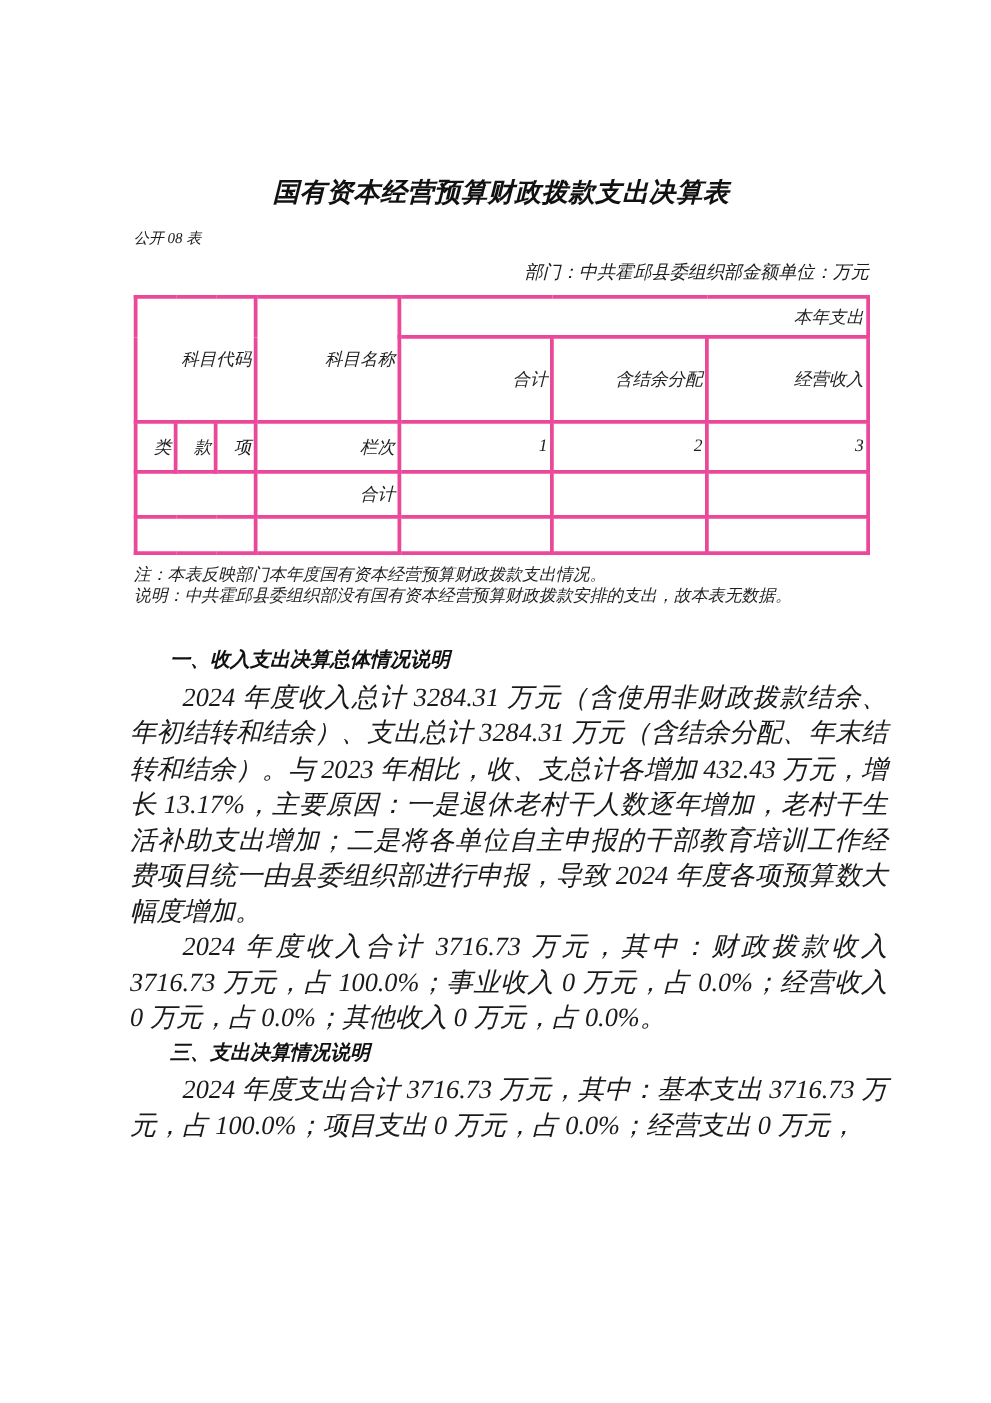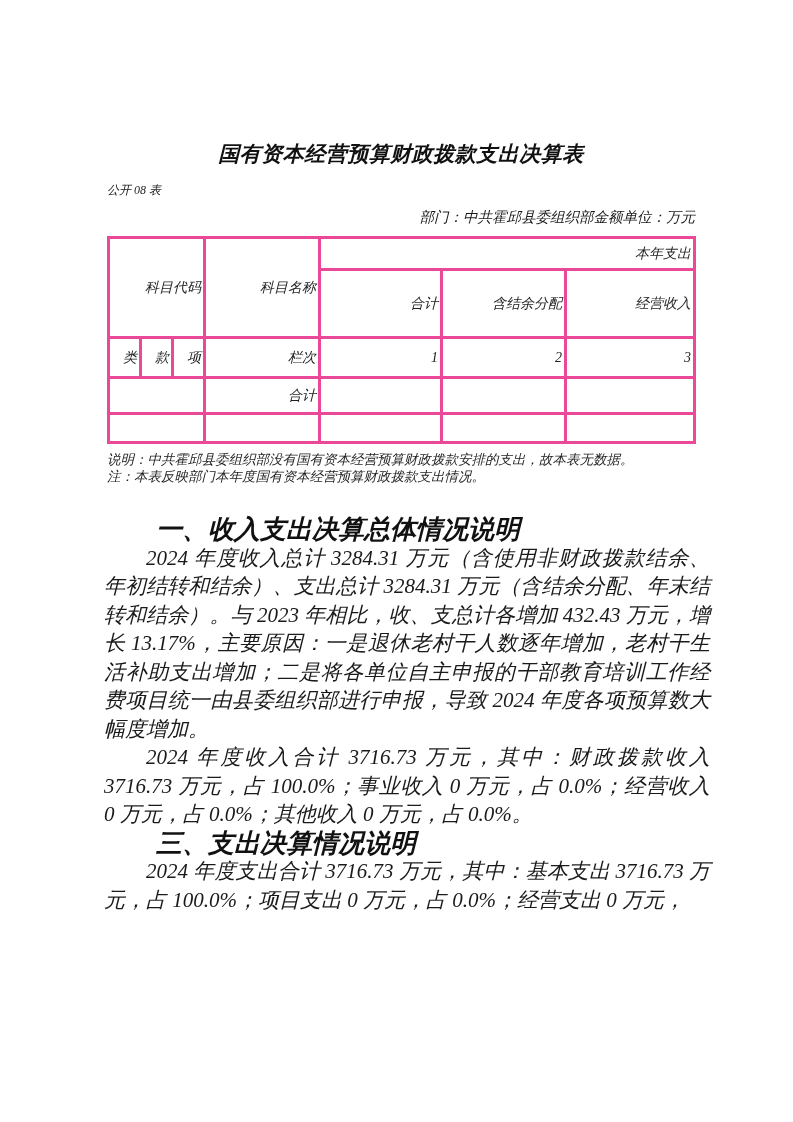--- a/index.html
+++ b/index.html
@@ -84,21 +84,21 @@
   .section3 .heading {
     font-family: "Liberation Sans", "DejaVu Sans", sans-serif;
     font-weight: bold;
     font-size: 21.5px;
     text-indent: 2em;
     color: #111;
   }
   .section3 .sub-title {
     font-family: "Liberation Sans", "DejaVu Sans", sans-serif;
     font-weight: bold;
-    font-size: 26px;
+    font-size: 16px;
     text-indent: 2em;
     color: #111;
   }
   .section3 .para {
     font-size: 21px;
     text-indent: 2em;
     color: #1a1a1a;
   }
 </style>
 </head>
@@ -157,22 +157,22 @@
           <td colspan="3"></td>
           <td></td>
           <td></td>
           <td></td>
           <td></td>
         </tr>
       </tbody>
     </table>
 
     <div class="notes">
+      <div>注：本表反映部门本年度国有资本经营预算财政拨款支出情况。</div>
       <div>说明：中共霍邱县委组织部没有国有资本经营预算财政拨款安排的支出，故本表无数据。</div>
-      <div>注：本表反映部门本年度国有资本经营预算财政拨款支出情况。</div>
     </div>
 
     <div class="section3">
 
       <div class="sub-title">一、收入支出决算总体情况说明</div>
       <p class="para">2024 年度收入总计 3284.31 万元（含使用非财政拨款结余、年初结转和结余）、支出总计 3284.31 万元（含结余分配、年末结转和结余）。与 2023 年相比，收、支总计各增加 432.43 万元，增长 13.17%，主要原因：一是退休老村干人数逐年增加，老村干生活补助支出增加；二是将各单位自主申报的干部教育培训工作经费项目统一由县委组织部进行申报，导致 2024 年度各项预算数大幅度增加。</p>
 
       <p class="para">2024 年度收入合计 3716.73 万元，其中：财政拨款收入 3716.73 万元，占 100.0%；事业收入 0 万元，占 0.0%；经营收入 0 万元，占 0.0%；其他收入 0 万元，占 0.0%。</p>
 
       <div class="sub-title">三、支出决算情况说明</div>

